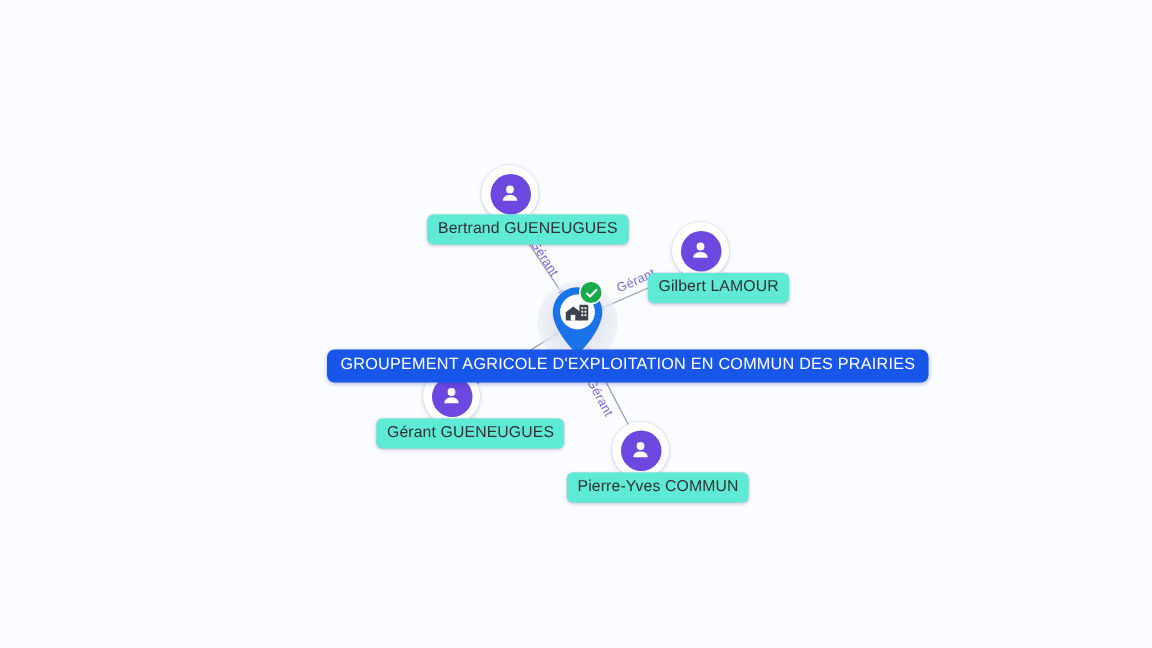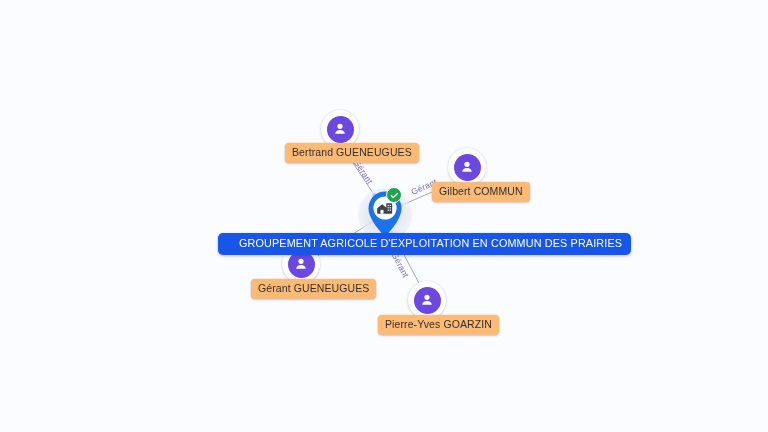--- a/index.html
+++ b/index.html
@@ -51,21 +51,21 @@
     background: #6c47e0;
     display: flex;
     align-items: center;
     justify-content: center;
   }
   .avatar-circle svg { display: block; }
 
   .node-label {
     position: absolute;
     white-space: nowrap;
-    background: #fdba74;
+    background: #5eead4;
     color: #2f3034;
     font-size: 10.5px;
     line-height: 1;
     padding: 4px 7px 5px 7px;
     border-radius: 4px;
     box-shadow: 0 1px 2.5px rgba(40,50,90,0.22), 0 0 0 0.5px rgba(130,140,175,0.18);
     letter-spacing: 0.1px;
   }
 
   
@@ -101,21 +101,21 @@
   .check-badge svg { display: block; }
 
   .company-label {
     position: absolute;
     white-space: nowrap;
     background: #1756e8;
     color: #ffffff;
     font-size: 10.8px;
     line-height: 1;
     font-weight: 400;
-    padding: 5px 9px 6px 21px;
+    padding: 5px 9px 6px 9px;
     border-radius: 5px;
     letter-spacing: 0.15px;
     box-shadow: 0 1px 3px rgba(20,60,160,0.35);
   }
 
   
   .edge-label {
     position: absolute;
     color: #7b68d8;
     font-size: 8.5px;
@@ -166,21 +166,21 @@
   <div class="person-node" style="left:467px; top:167px;">
     <div class="avatar-ring">
       <div class="avatar-circle">
         <svg width="16" height="16" viewBox="0 0 24 24" aria-hidden="true">
           <circle cx="12" cy="8" r="3.9" fill="#ffffff"></circle>
           <path d="M4.8 19.2c0-3.8 3.3-5.8 7.2-5.8s7.2 2 7.2 5.8z" fill="#ffffff"></path>
         </svg>
       </div>
     </div>
   </div>
-  <div class="node-label" style="left:432px; top:182px;">Gilbert COMMUN</div>
+  <div class="node-label" style="left:432px; top:182px;">Gilbert LAMOUR</div>
 
   <div class="person-node" style="left:301px; top:264px;">
     <div class="avatar-ring">
       <div class="avatar-circle">
         <svg width="16" height="16" viewBox="0 0 24 24" aria-hidden="true">
           <circle cx="12" cy="8" r="3.9" fill="#ffffff"></circle>
           <path d="M4.8 19.2c0-3.8 3.3-5.8 7.2-5.8s7.2 2 7.2 5.8z" fill="#ffffff"></path>
         </svg>
       </div>
     </div>
@@ -190,21 +190,21 @@
   <div class="person-node" style="left:427px; top:300px;">
     <div class="avatar-ring">
       <div class="avatar-circle">
         <svg width="16" height="16" viewBox="0 0 24 24" aria-hidden="true">
           <circle cx="12" cy="8" r="3.9" fill="#ffffff"></circle>
           <path d="M4.8 19.2c0-3.8 3.3-5.8 7.2-5.8s7.2 2 7.2 5.8z" fill="#ffffff"></path>
         </svg>
       </div>
     </div>
   </div>
-  <div class="node-label" style="left:378px; top:315px;">Pierre-Yves GOARZIN</div>
+  <div class="node-label" style="left:378px; top:315px;">Pierre-Yves COMMUN</div>
 
   <div class="company-node" style="left:385px; top:215px;">
     <div class="company-halo"></div>
     <div class="pin-wrap">
       <svg width="42" height="50" viewBox="0 0 42 50" aria-hidden="true">
         <path d="M21 2.5C11.9 2.5 4.5 9.9 4.5 19.2c0 11.3 13.1 24.9 15.3 27.1a1.7 1.7 0 0 0 2.4 0c2.2-2.2 15.3-15.8 15.3-27.1C37.5 9.9 30.1 2.5 21 2.5z" fill="#1a73e8"></path>
         <circle cx="21" cy="19" r="11.6" fill="#ffffff"></circle>
       </svg>
       <div style="position:absolute; left:11px; top:9px;">
         <svg width="20" height="20" viewBox="0 0 24 24" aria-hidden="true">

